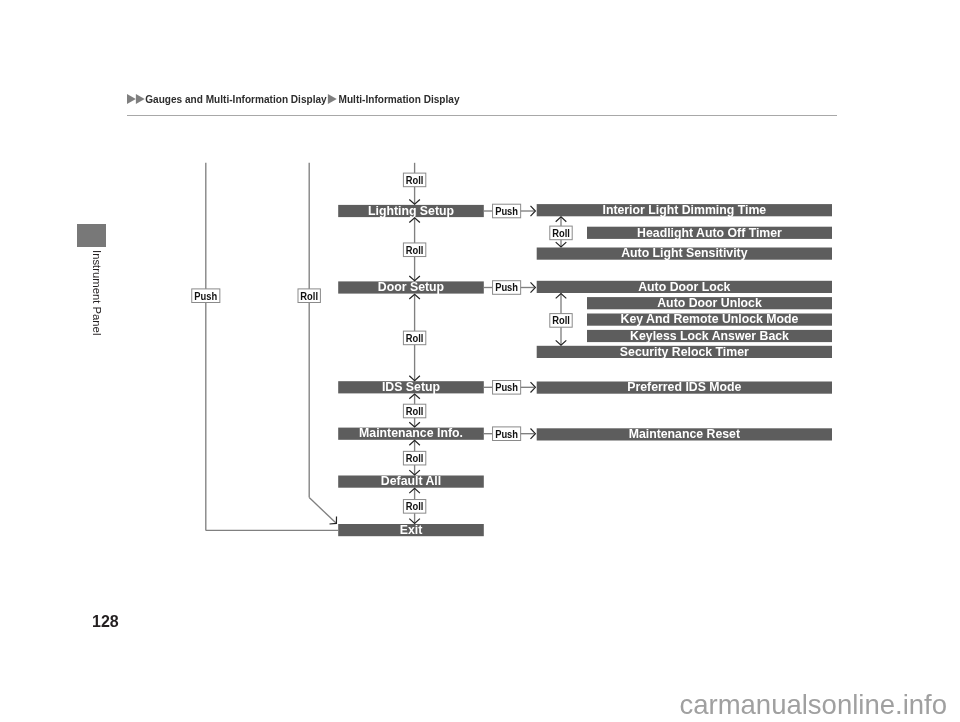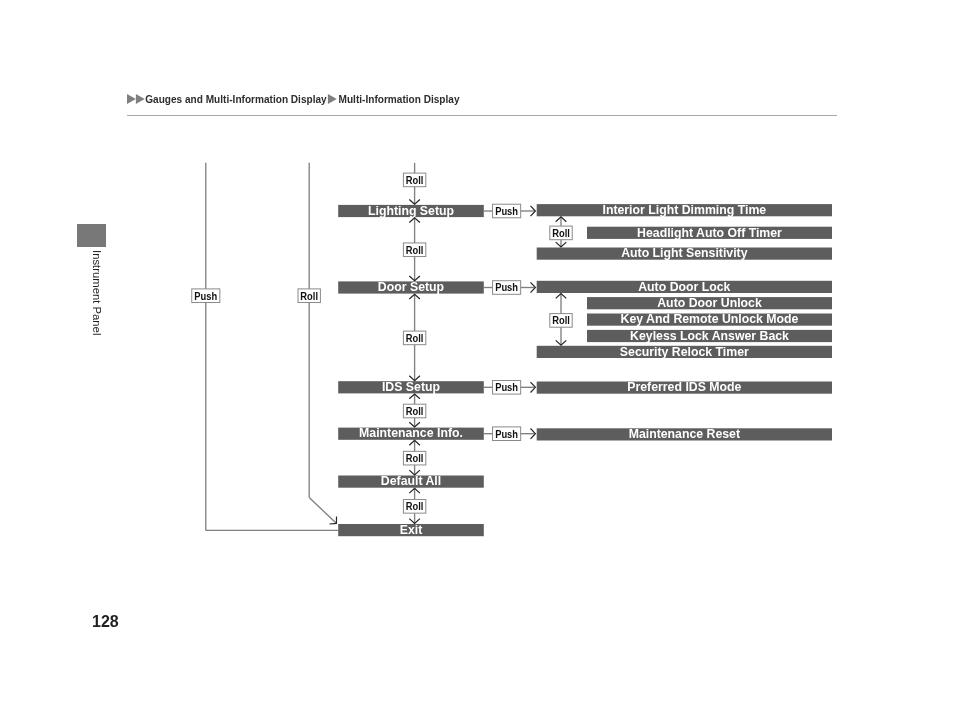--- a/index.html
+++ b/index.html
@@ -47,20 +47,21 @@
 <div id="page">
 
   <div class="breadcrumb"><span class="bc-tri"></span><span class="bc-tri"></span><span>Gauges and Multi-Information Display</span><span class="bc-tri bc-sep"></span><span>Multi-Information Display</span></div>
 
   <div class="rule" style="background: rgb(168, 168, 168);"></div>
 
   <div class="sidetab-box" style="background: rgb(120, 120, 120);"></div>
   <div class="sidetab-label">Instrument Panel</div>
 
   <div class="pagenum">128</div>
+  <div class="watermark" style="color: rgb(160, 160, 160);">carmanualsonline.info</div>
 
   <svg id="diagram" width="960" height="722" viewBox="0 0 960 722">
       <rect x="338.2" y="204.9" width="145.60000000000002" height="12.2" class="mbox"></rect>
       <text x="411" y="214.75" class="mtxt">Lighting Setup</text>
       <rect x="338.2" y="281.4" width="145.60000000000002" height="12.2" class="mbox"></rect>
       <text x="411" y="291.24999999999994" class="mtxt">Door Setup</text>
       <rect x="338.2" y="381.2" width="145.60000000000002" height="12.2" class="mbox"></rect>
       <text x="411" y="391.04999999999995" class="mtxt">IDS Setup</text>
       <rect x="338.2" y="427.6" width="145.60000000000002" height="12.2" class="mbox"></rect>
       <text x="411" y="437.45" class="mtxt">Maintenance Info.</text>

